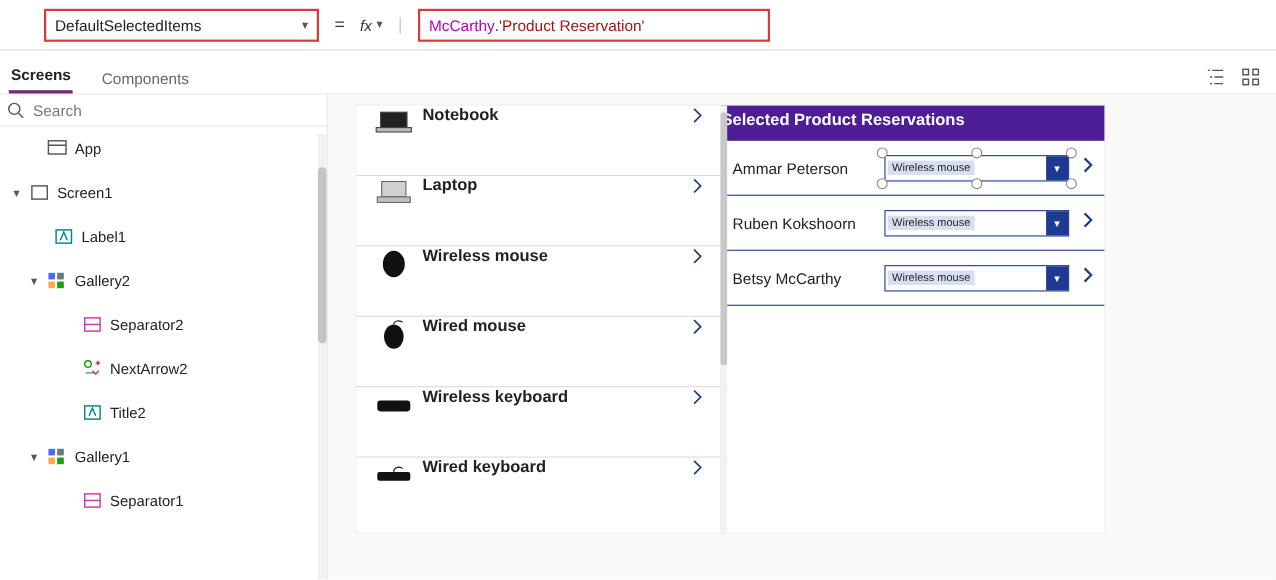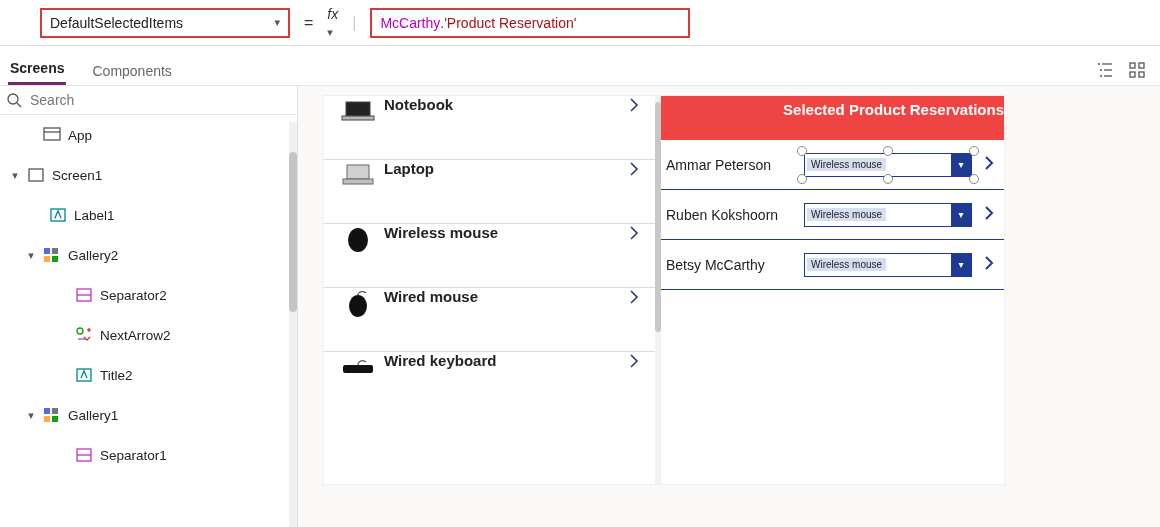--- a/index.html
+++ b/index.html
@@ -22,21 +22,21 @@
     display: flex;
     align-items: center;
     justify-content: space-between;
     padding: 0 8px;
     font-size: 14px;
     color: #222;
     background: #fff;
   }
   .chev { font-size: 11px; color: #555; }
   .equals { font-size: 16px; color: #333; }
-  .fx-block { display: flex; align-items: flex-start; gap: 4px; font-size: 14px; font-style: italic; font-family: Georgia, serif; color: #333; flex-direction: column; }
+  .fx-block { display: flex; align-items: flex-start; gap: 4px; font-size: 14px; font-style: italic; font-family: Georgia, serif; color: #333; }
   .fx-block .chev { font-style: normal; font-family: inherit; }
   .formula-input {
     border: 2px solid #d63a3a;
     height: 30px;
     display: flex;
     align-items: center;
     padding: 0 8px;
     font-family: Consolas, monospace;
     font-size: 14px;
     width: 320px;
@@ -134,24 +134,24 @@
   .prod-name { flex:1; font-size: 15px; font-weight:600; color:#222; }
   .row-arrow { color:#22376f; }
   .row-arrow svg{ width:18px; height:18px; stroke:#1f3a6e; fill:none; stroke-width:1.5;}
   .gallery-vscroll { position:absolute; right:-6px; top:0; width:6px; height:100%;}
   .gallery-vscroll .track{ position:absolute; top:0; bottom:0; left:0; right:0; background:#f2f2f2;}
   .gallery-vscroll .thumb{ position:absolute; top:6px; height:230px; left:0; right:0; background:#c8c8c8; border-radius:3px;}
 
   
   .reservations { flex:1; }
   .res-header {
-    background: #ef4444;
+    background: #4c1d95;
     color: #fff;
-    text-align: right;
-    height: 44px;
+    text-align: left;
+    height: 32px;
     line-height: 28px;
     font-size: 15px;
     font-weight: 600;
   }
   .res-row {
     height: 50px;
     display:flex;
     align-items:center;
     padding: 0 6px 0 10px;
     gap: 8px;
@@ -417,20 +417,31 @@
             <svg viewBox="0 0 36 28">
                 <ellipse cx="18" cy="16" rx="9" ry="11" fill="#111"></ellipse>
                 <path d="M18 5 C18 1 24 1 26 3" stroke="#111" fill="none"></path>
               </svg>
           </span>
           <span class="prod-name">Wired mouse</span>
           <span class="row-arrow"><svg viewBox="0 0 18 18">
                 <path d="M6 3l6 6-6 6"></path>
               </svg></span>
         </div>
+        <div class="prod-row">
+          <span class="prod-img">
+            <svg viewBox="0 0 36 28">
+                <rect x="3" y="10" width="30" height="10" rx="3" fill="#111"></rect>
+              </svg>
+          </span>
+          <span class="prod-name">Wireless keyboard</span>
+          <span class="row-arrow"><svg viewBox="0 0 18 18">
+                <path d="M6 3l6 6-6 6"></path>
+              </svg></span>
+        </div>
         <div class="prod-row" style="border-bottom:none">
           <span class="prod-img">
             <svg viewBox="0 0 36 28">
                 <rect x="3" y="11" width="30" height="8" rx="2" fill="#111"></rect>
                 <path d="M18 11 C18 6 24 6 26 8" stroke="#111" fill="none"></path>
               </svg>
           </span>
           <span class="prod-name">Wired keyboard</span>
           <span class="row-arrow"><svg viewBox="0 0 18 18">
                 <path d="M6 3l6 6-6 6"></path>

